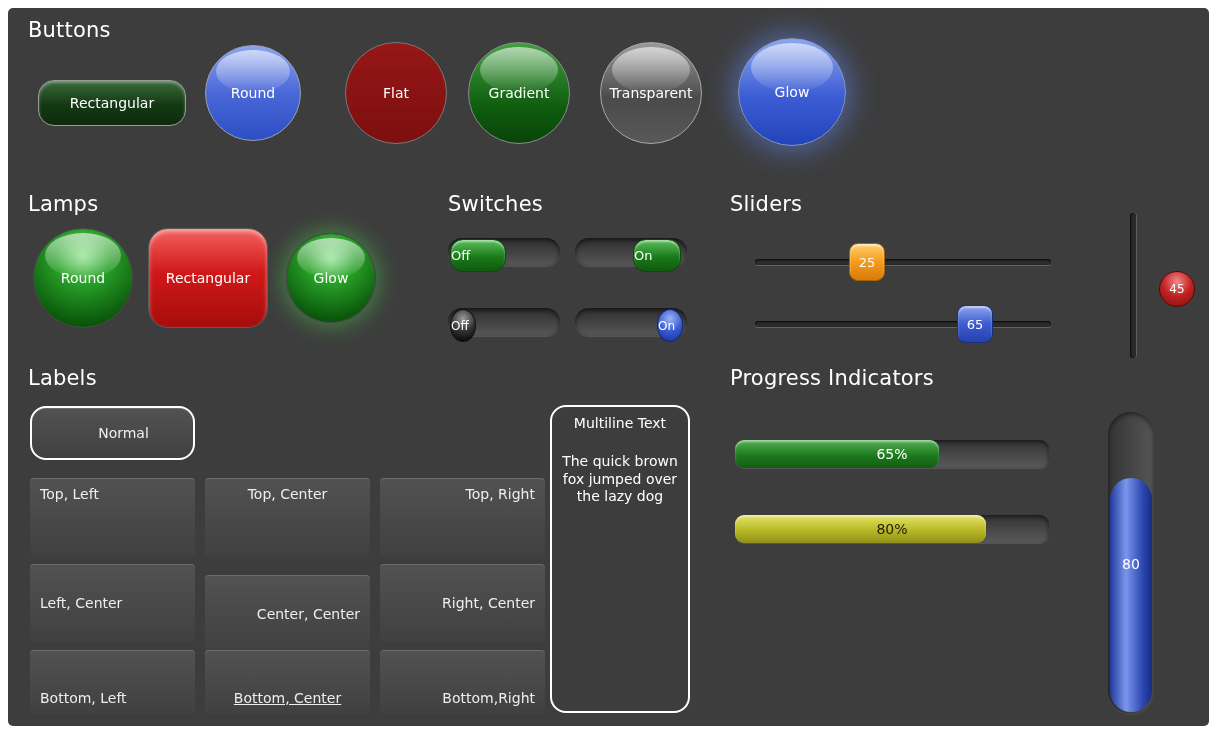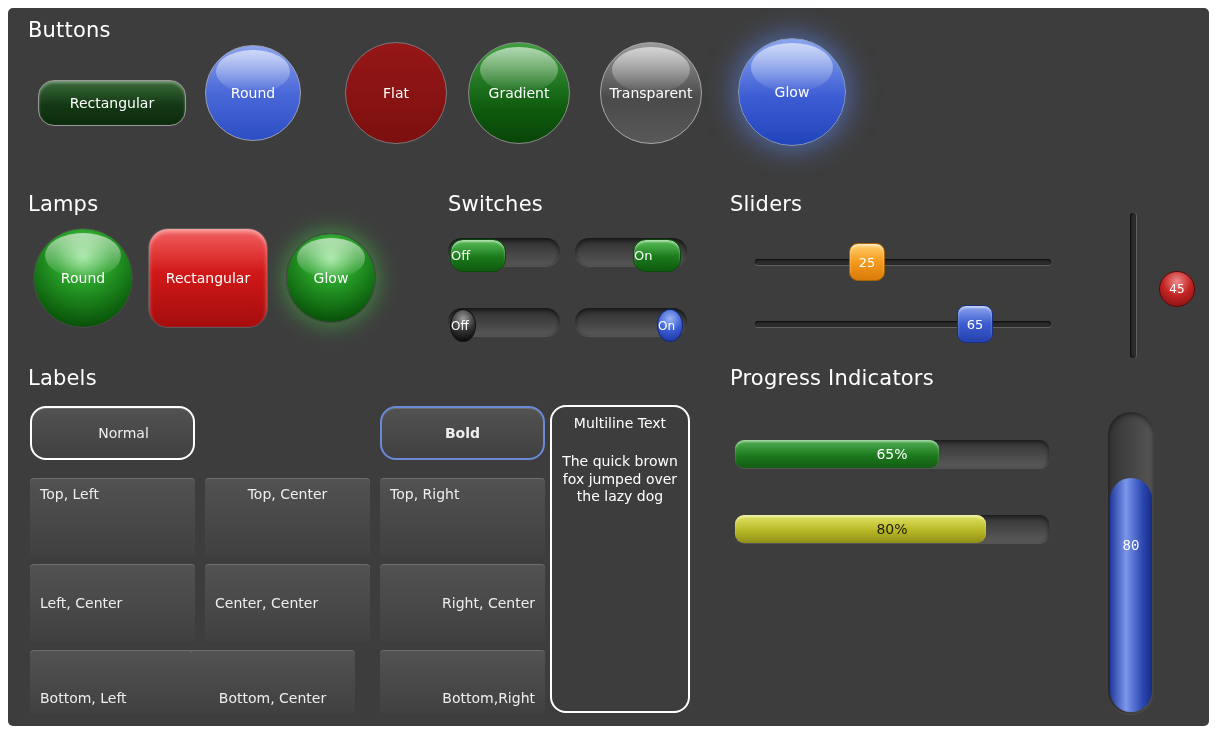--- a/index.html
+++ b/index.html
@@ -112,23 +112,23 @@
     position:absolute; border-radius:4px;
     background:linear-gradient(#525252, #404040);
     box-shadow:inset 0 1px 0 rgba(255,255,255,0.16);
     color:#eeeeee; font-size:14px; padding:8px 10px; display:flex;
   }
   .lb-normal { border:2px solid #ffffff; border-radius:16px; align-items:center; justify-content:center; }
   .lb-italic { background:linear-gradient(#3a3e3a,#303430); border:1px solid #262626; border-radius:6px; font-style:italic; align-items:center; justify-content:center; }
   .lb-bold   { border:2px solid #6a8ad8; border-radius:16px; font-weight:bold; align-items:center; justify-content:center; }
   .al-tl { align-items:flex-start; justify-content:flex-start; }
   .al-tc { align-items:flex-start; justify-content:center; }
-  .al-tr { align-items:flex-start; }
+  .al-tr { align-items:flex-start; justify-content:flex-end; }
   .al-lc { align-items:center;     justify-content:flex-start; }
-  .al-cc { align-items:center;     justify-content:flex-start; }
+  .al-cc { align-items:center;     justify-content:flex-end;margin-top:11px; }
   .al-rc { align-items:center;     justify-content:flex-end; }
   .al-bl { align-items:flex-end;   justify-content:flex-start; }
   .al-bc { align-items:flex-end;   justify-content:center; }
   .al-br { align-items:flex-end;   justify-content:flex-end; }
   .multiline-box {
     position:absolute; border:2px solid #ffffff; border-radius:16px;
     color:#ffffff; font-size:14px; text-align:center; padding:8px 6px;
   }
   .multiline-box .ml-body { margin-top:22px; line-height:1.25; }
   
@@ -245,23 +245,20 @@
   <div class="slider-track-v" style="left:1122px;top:205px;height:145px;"></div>
   <div class="slider-handle handle-red-ball" style="left:1107px;top:263px;width:36px;height:36px;">
     <span>45</span>
   </div>
 
   <div class="heading" style="left:20px;top:358px;">Labels</div>
 
   <div class="label-box lb-normal" style="left:22px;top:398px;width:165px;height:54px;padding-left:32px;">
     <span>Normal</span>
   </div>
-  <div class="label-box lb-bold" style="left:372px;top:398px;width:165px;height:54px;">
-    <span>Bold</span>
-  </div>
 
   <div class="label-box al-tl" style="left:22px;top:470px;width:165px;height:78px;">
     <span>Top, Left</span>
   </div>
   <div class="label-box al-tc" style="left:197px;top:470px;width:165px;height:78px;">
     <span>Top, Center</span>
   </div>
   <div class="label-box al-tr" style="left:372px;top:470px;width:165px;height:78px;">
     <span>Top, Right</span>
   </div>
@@ -272,21 +269,21 @@
   <div class="label-box al-cc" style="left:197px;top:556px;width:165px;height:78px;">
     <span>Center, Center</span>
   </div>
   <div class="label-box al-rc" style="left:372px;top:556px;width:165px;height:78px;">
     <span>Right, Center</span>
   </div>
 
   <div class="label-box al-bl" style="left:22px;top:642px;width:165px;height:64px;">
     <span>Bottom, Left</span>
   </div>
-  <div class="label-box al-bc" style="left:182px;top:642px;width:165px;height:64px;">
+  <div class="label-box al-bc" style="left:197px;top:642px;width:165px;height:64px;text-decoration:underline;">
     <span>Bottom, Center</span>
   </div>
   <div class="label-box al-br" style="left:372px;top:642px;width:165px;height:64px;">
     <span>Bottom,Right</span>
   </div>
 
   <div class="multiline-box" style="left:542px;top:397px;width:140px;height:308px;">
     <div>Multiline Text</div>
     <div class="ml-body">The quick brown fox jumped over the lazy dog</div>
   </div>
@@ -298,16 +295,16 @@
     <div class="progress-label">65%</div>
   </div>
 
   <div class="progress-track" style="left:727px;top:507px;width:314px;height:28px;">
     <div class="progress-fill fill-yellow" style="width:251px;"></div>
     <div class="progress-label dark">80%</div>
   </div>
 
   <div class="vprogress-track" style="left:1100px;top:404px;width:46px;height:302px;">
     <div class="vprogress-fill" style="height:234px;"></div>
-    <div class="vprogress-label" style="top:126px;font-family:Liberation Mono, monospace;">80</div>
+    <div class="vprogress-label" style="top:144px;">80</div>
   </div>
 
 </div>
 
 </body></html>

